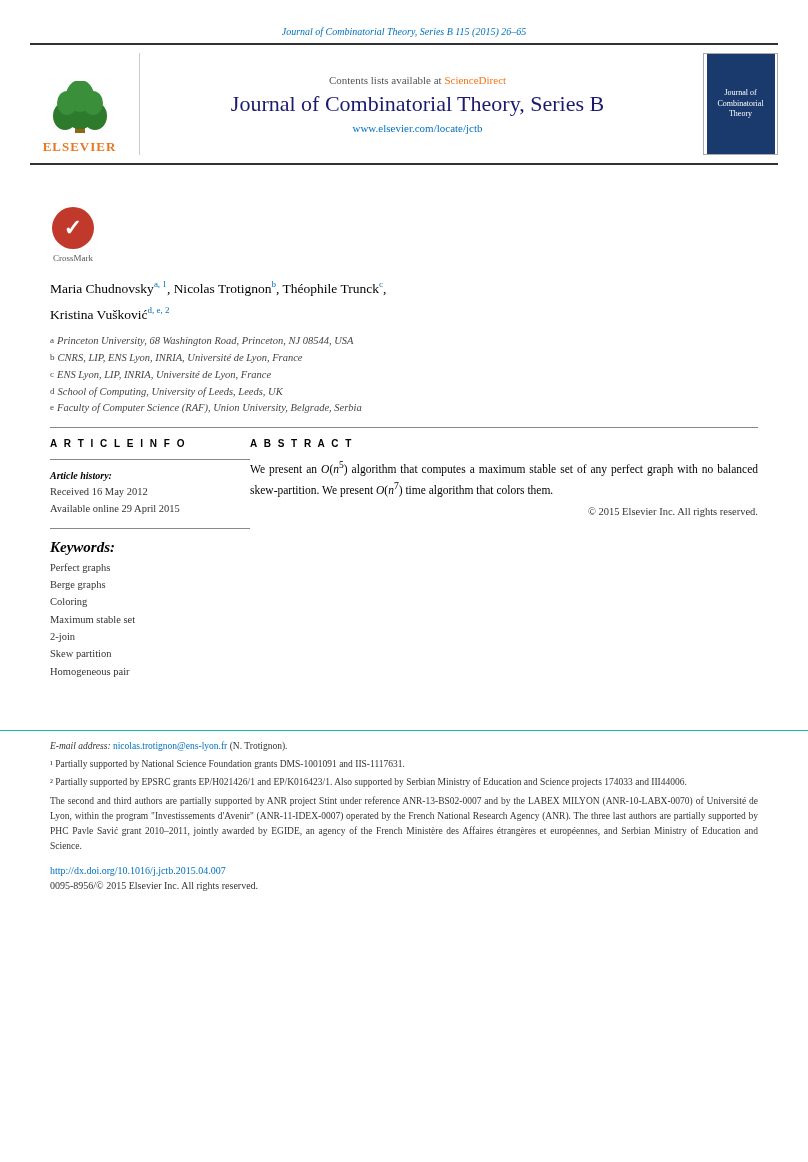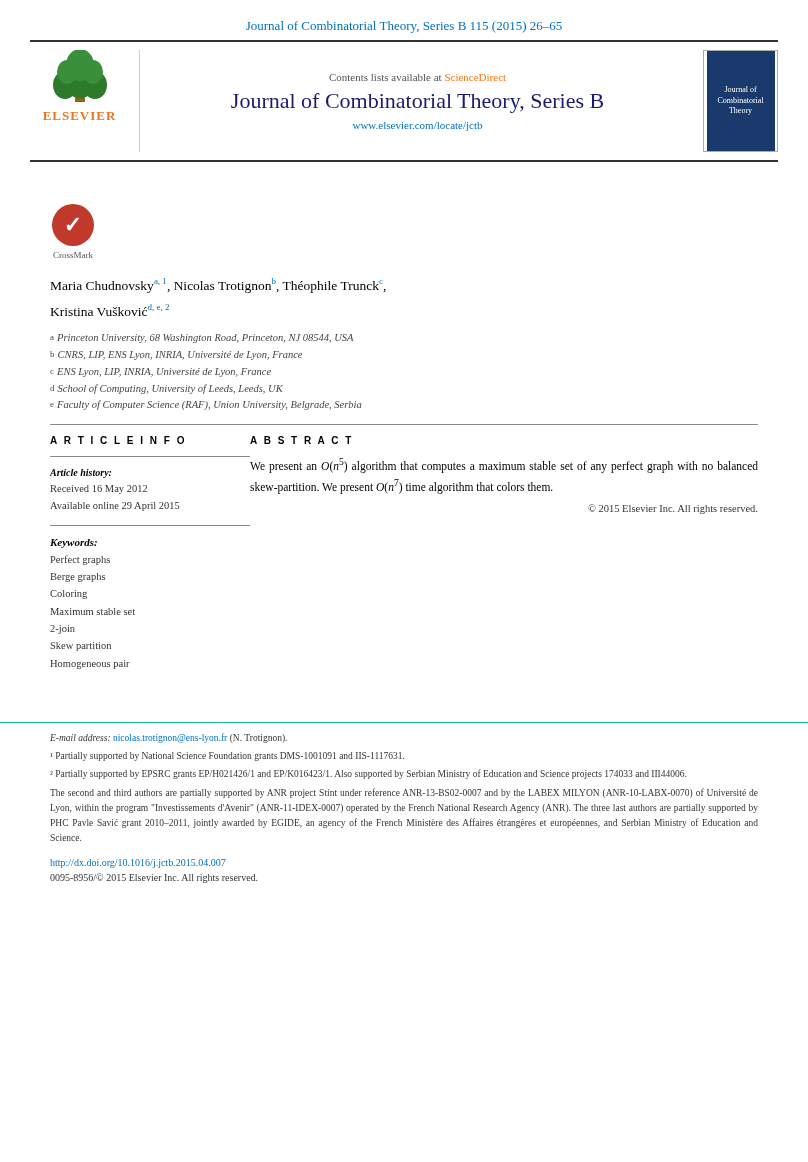--- a/index.html
+++ b/index.html
@@ -14,39 +14,40 @@
     .page {
       width: 808px;
       min-height: 1162px;
       background: #fff;
       padding: 0;
       position: relative;
     }
     
     .top-ref {
       text-align: center;
-      padding: 18px 0 6px 0;
-      font-size: 13px;
+      padding: 26px 0 6px 0;
+      font-size: 10px;
       color: #0070c0;
+      font-style: italic;
     }
     
     .header-banner {
       display: flex;
       align-items: stretch;
       border-top: 2px solid #333;
       border-bottom: 2px solid #333;
       margin: 0 30px;
       padding: 8px 0;
     }
     .header-logo {
       width: 110px;
       display: flex;
       flex-direction: column;
       align-items: center;
-      justify-content: flex-start;
+      justify-content: flex-end;
       border-right: 1px solid #ccc;
       padding-right: 10px;
     }
     .logo-tree {
       width: 80px;
       height: 55px;
     }
     .elsevier-text {
       color: #e87722;
       font-size: 13px;
@@ -197,21 +198,21 @@
       font-weight: bold;
       color: #000;
       margin-bottom: 3px;
     }
     .article-history-item {
       font-size: 10.5px;
       color: #333;
       line-height: 1.6;
     }
     .keywords-label {
-      font-size: 11px;
+      font-size: 15px;
       font-style: italic;
       font-weight: bold;
       color: #000;
       margin-top: 8px;
       margin-bottom: 3px;
     }
     .keyword-item {
       font-size: 10.5px;
       color: #333;
       line-height: 1.65;

